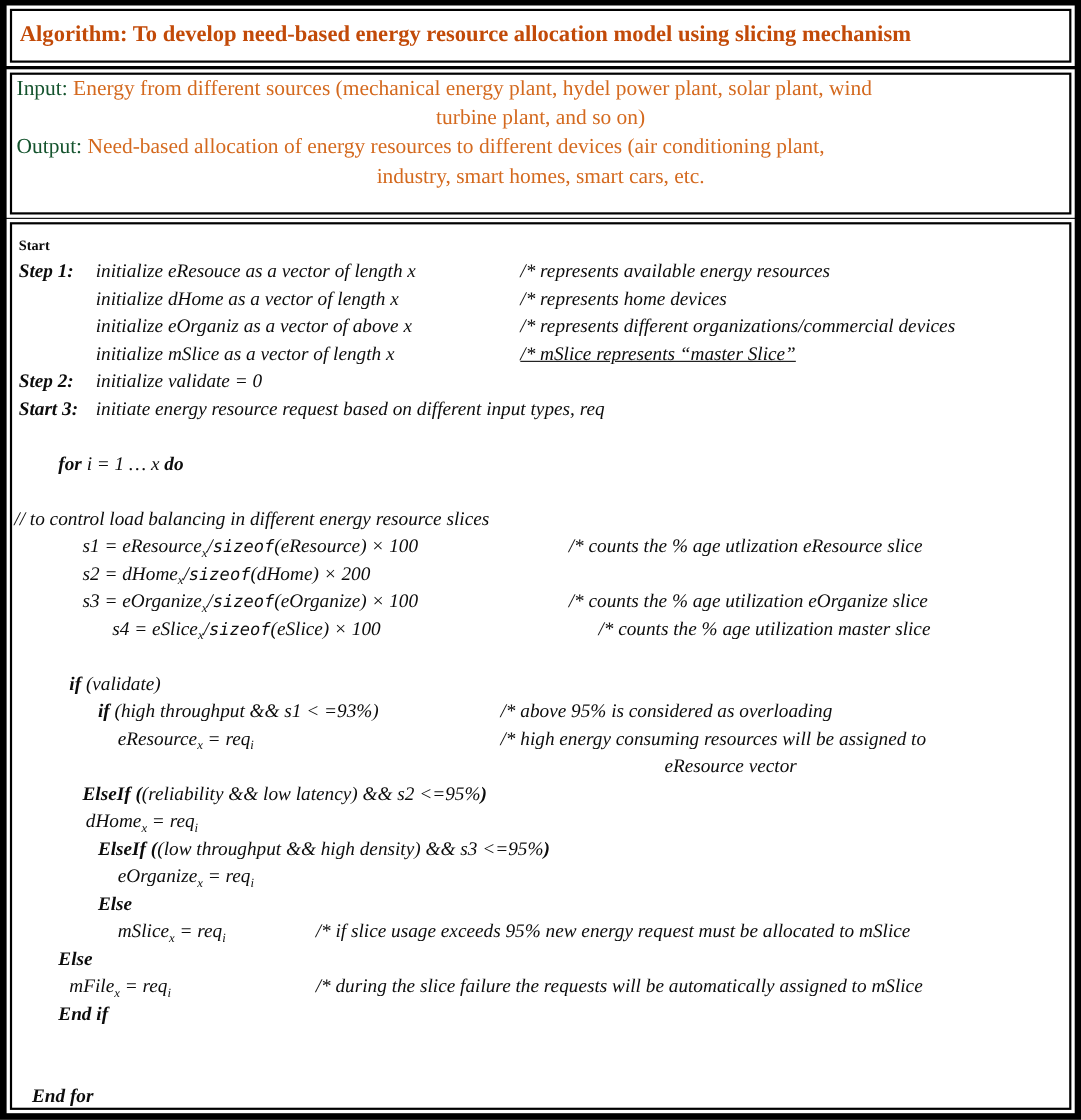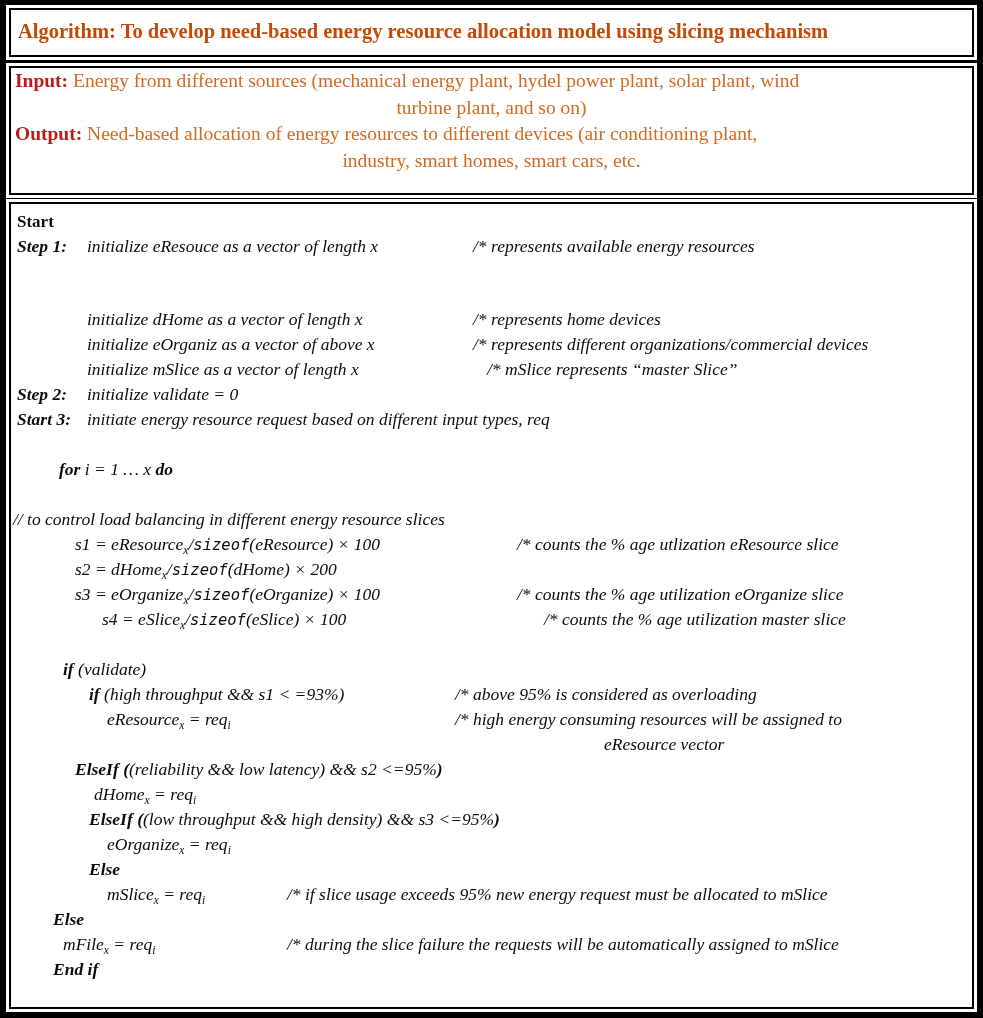--- a/index.html
+++ b/index.html
@@ -15,27 +15,27 @@
   }
   .title-box{top:8px;height:49px;}
   .title-text{
     display:block;padding:10px 6px 0 7px;
     font-size:20.5px;font-weight:bold;color:#c24a08;white-space:nowrap;
   }
   .io-box{top:66px;height:129px;font-size:19.5px;color:#d4691e;}
   .io-line{line-height:26.5px;white-space:nowrap;}
   .io-first{padding-left:4px;}
   .io-center{text-align:center;}
-  .io-label{font-weight:bold;color:#b91c1c;}
+  .io-label{font-weight:normal;color:#14532d;}
   .main-box{top:202px;height:807px;color:#0c0c0c;}
   .code{position:relative;padding-top:5px;font-size:17.5px;}
   .cl{position:relative;height:25px;line-height:25px;white-space:nowrap;}
   .pos{position:absolute;top:0;white-space:nowrap;}
   .kw{font-weight:bold;font-style:italic;}
-  .b{font-weight:bold;font-size:17px;}
+  .b{font-weight:bold;font-size:13px;}
   .it{font-style:italic;}
   .sub{font-style:italic;font-size:11.5px;vertical-align:-4px;}
   .mono{font-family:"DejaVu Sans Mono",monospace;font-style:italic;font-size:15.5px;}
 </style>
 </head>
 <body>
 
 <div>
 
   <div class="box title-box">
@@ -46,51 +46,51 @@
     <div class="io-line io-first"><span class="io-label">Input:</span><span> Energy from different sources (mechanical energy plant, hydel power plant, solar plant, wind</span></div>
     <div class="io-line io-center"><span>turbine plant, and so on)</span></div>
     <div class="io-line io-first"><span class="io-label">Output:</span><span> Need-based allocation of energy resources to different devices (air conditioning plant,</span></div>
     <div class="io-line io-center"><span>industry, smart homes, smart cars, etc.</span></div>
   </div>
 
   <div class="box main-box">
     <div class="code" id="code">
         <div class="cl" style="padding-left: 6px;"><span class="b">Start</span></div>
         <div class="cl" style="padding-left: 6px;"><span class="kw">Step 1:</span><span class="pos" style="left: 76px;"><span class="it">initialize eResouce as a vector of length x</span></span><span class="pos" style="left: 462px;"><span class="it">/* represents available energy resources</span></span></div>
-        <div class="cl" style="padding-left: 6px; margin-top: 48px;">
+        <div class="cl" style="padding-left: 6px;">
           <span class="pos" style="left: 76px;"><span class="it">initialize dHome as a vector of length x</span></span>
           <span class="pos" style="left: 462px;"><span class="it">/* represents home devices</span></span>
         </div>
         <div class="cl" style="padding-left: 6px;">
           <span class="pos" style="left: 76px;"><span class="it">initialize eOrganiz as a vector of above x</span></span>
           <span class="pos" style="left: 462px;"><span class="it">/* represents different organizations/commercial devices</span></span>
         </div>
         <div class="cl" style="padding-left: 6px;">
           <span class="pos" style="left: 76px;"><span class="it">initialize mSlice as a vector of length x</span></span>
-          <span class="pos" style="left: 476px;"><span class="it">/* mSlice represents “master Slice”</span></span>
+          <span class="pos" style="left: 462px; text-decoration: underline;"><span class="it">/* mSlice represents “master Slice”</span></span>
         </div>
         <div class="cl" style="padding-left: 6px;"><span class="kw">Step 2:</span><span class="pos" style="left: 76px;"><span class="it">initialize validate = 0</span></span></div>
         <div class="cl" style="padding-left: 6px;"><span class="kw">Start 3:</span><span class="pos" style="left: 76px;"><span class="it">initiate energy resource request based on different input types, req</span></span></div>
         <div class="cl"></div>
-        <div class="cl" style="padding-left: 48px;"><span class="kw">for </span><span class="it">i = 1 … x </span><span class="kw">do</span></div>
+        <div class="cl" style="padding-left: 14px; margin-left: 28px;"><span class="kw">for </span><span class="it">i = 1 … x </span><span class="kw">do</span></div>
         <div class="cl"></div>
         <div class="cl" style="padding-left: 2px;"><span class="it">// to control load balancing in different energy resource slices</span></div>
         <div class="cl" style="padding-left: 64px;"><span class="it">s1 = eResource</span><span class="sub">x</span><span class="it">/</span><span class="mono">sizeof</span><span class="it">(eResource) × 100</span><span class="pos" style="left: 506px;"><span class="it">/* counts the % age utlization eResource slice</span></span></div>
         <div class="cl" style="padding-left: 64px;"><span class="it">s2 = dHome</span><span class="sub">x</span><span class="it">/</span><span class="mono">sizeof</span><span class="it">(dHome) × 200</span></div>
         <div class="cl" style="padding-left: 64px;"><span class="it">s3 = eOrganize</span><span class="sub">x</span><span class="it">/</span><span class="mono">sizeof</span><span class="it">(eOrganize) × 100</span><span class="pos" style="left: 506px;"><span class="it">/* counts the % age utilization eOrganize slice</span></span></div>
         <div class="cl" style="padding-left: 64px; margin-left: 27px;"><span class="it">s4 = eSlice</span><span class="sub">x</span><span class="it">/</span><span class="mono">sizeof</span><span class="it">(eSlice) × 100</span><span class="pos" style="left: 506px;"><span class="it">/* counts the % age utilization master slice</span></span></div>
         <div class="cl"></div>
         <div class="cl" style="padding-left: 52px;"><span class="kw">if </span><span class="it">(validate)</span></div>
         <div class="cl" style="padding-left: 78px;"><span class="kw">if </span><span class="it">(high throughput &amp;&amp; s1 &lt; =93%)</span><span class="pos" style="left: 444px;"><span class="it">/* above 95% is considered as overloading</span></span></div>
         <div class="cl" style="padding-left: 96px;"><span class="it">eResource</span><span class="sub">x</span><span class="it"> = req</span><span class="sub">i</span><span class="pos" style="left: 444px;"><span class="it">/* high energy consuming resources will be assigned to</span></span></div>
         <div class="cl">
           <span class="pos" style="left: 593px;"><span class="it">eResource vector</span></span>
         </div>
         <div class="cl" style="padding-left: 64px;"><span class="kw">ElseIf (</span><span class="it">(reliability &amp;&amp; low latency) &amp;&amp; s2 &lt;=95%</span><span class="kw">)</span></div>
-        <div class="cl" style="padding-left: 67px; margin-left: 16px;"><span class="it">dHome</span><span class="sub">x</span><span class="it"> = req</span><span class="sub">i</span></div>
+        <div class="cl" style="padding-left: 67px;"><span class="it">dHome</span><span class="sub">x</span><span class="it"> = req</span><span class="sub">i</span></div>
         <div class="cl" style="padding-left: 78px;"><span class="kw">ElseIf (</span><span class="it">(low throughput &amp;&amp; high density) &amp;&amp; s3 &lt;=95%</span><span class="kw">)</span></div>
         <div class="cl" style="padding-left: 96px;"><span class="it">eOrganize</span><span class="sub">x</span><span class="it"> = req</span><span class="sub">i</span></div>
         <div class="cl" style="padding-left: 78px;"><span class="kw">Else</span></div>
         <div class="cl" style="padding-left: 96px;"><span class="it">mSlice</span><span class="sub">x</span><span class="it"> = req</span><span class="sub">i</span><span class="pos" style="left: 276px;"><span class="it">/* if slice usage exceeds 95% new energy request must be allocated to mSlice</span></span></div>
         <div class="cl" style="padding-left: 42px;"><span class="kw">Else</span></div>
         <div class="cl" style="padding-left: 52px;"><span class="it">mFile</span><span class="sub">x</span><span class="it"> = req</span><span class="sub">i</span><span class="pos" style="left: 276px;"><span class="it">/* during the slice failure the requests will be automatically assigned to mSlice</span></span></div>
         <div class="cl" style="padding-left: 42px;"><span class="kw">End if</span></div>
         <div class="cl"></div>
         <div class="cl"></div>
         <div class="cl" style="padding-left: 18px;"><span class="kw">End for</span></div>

